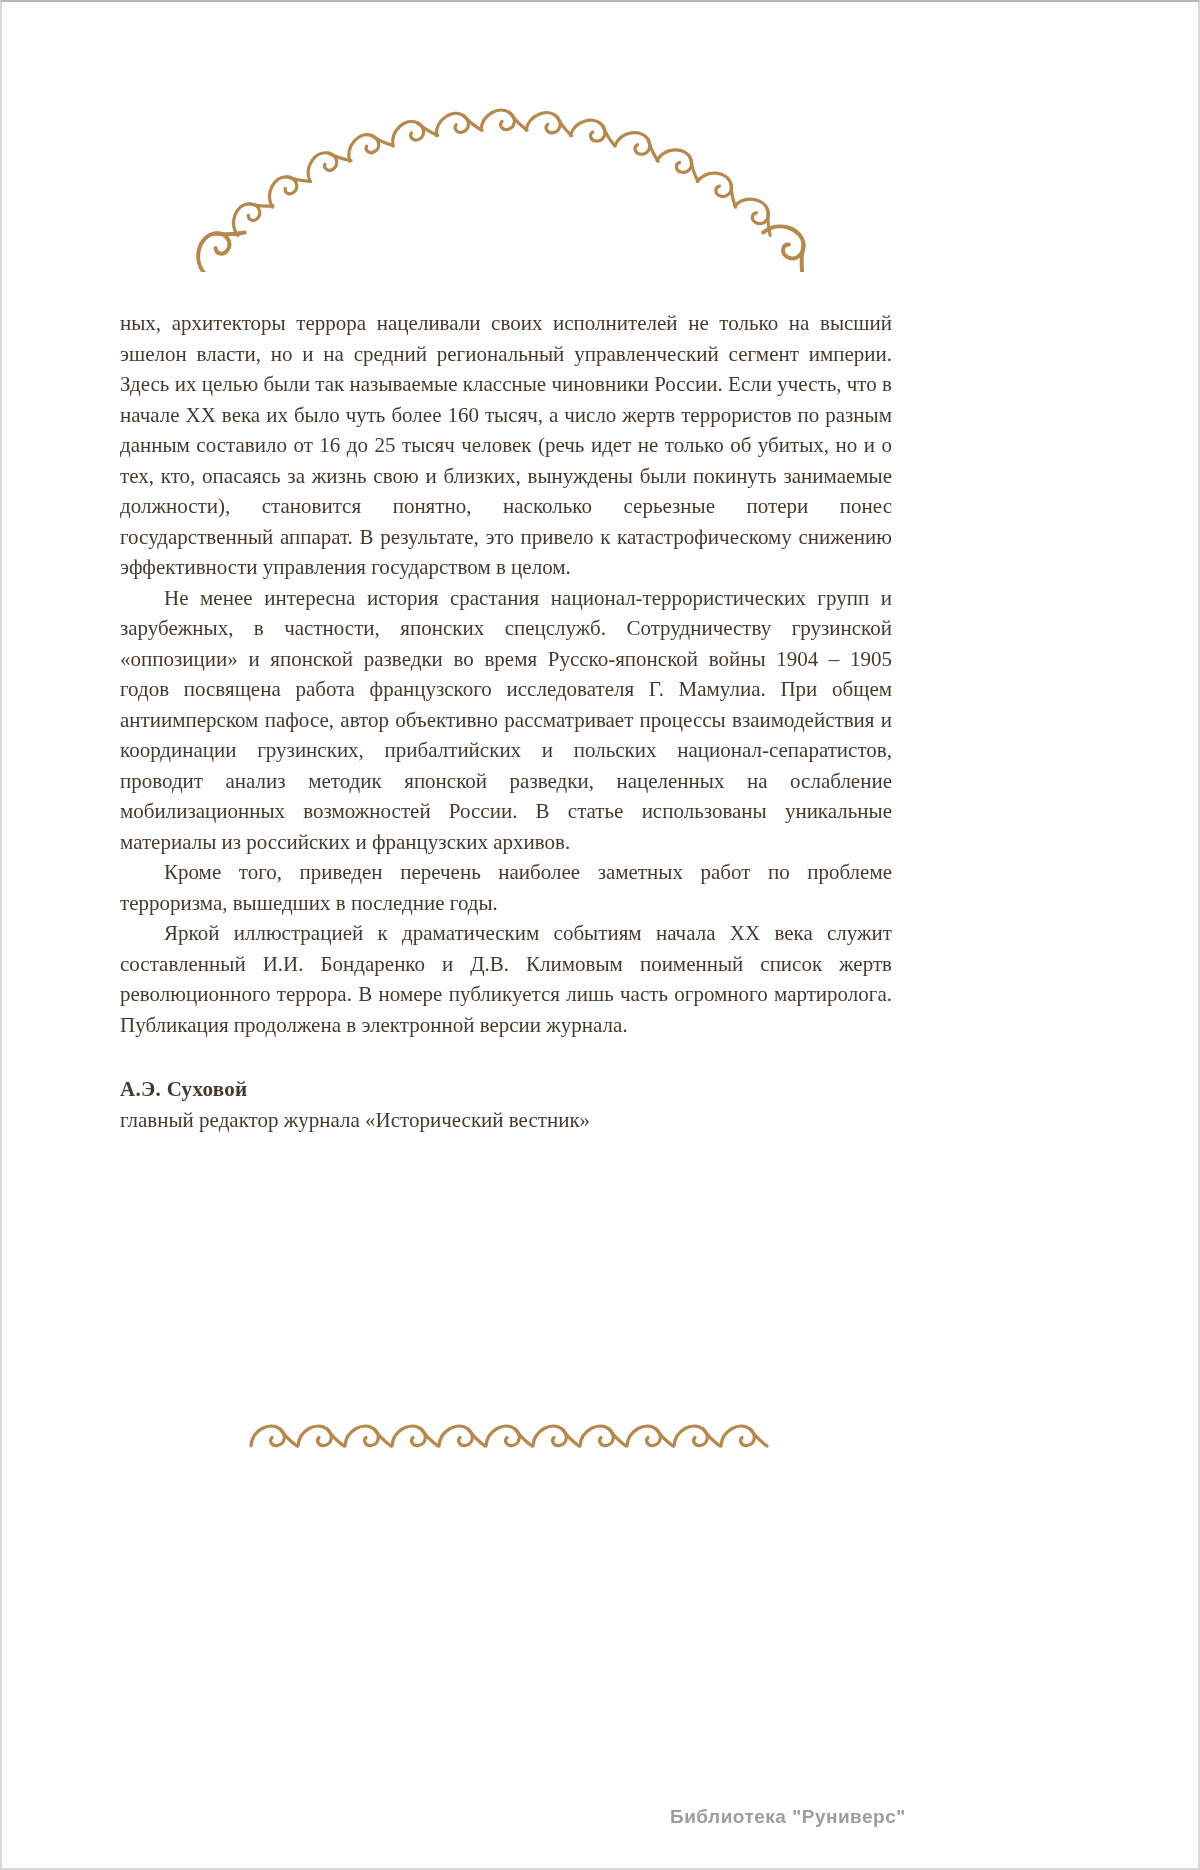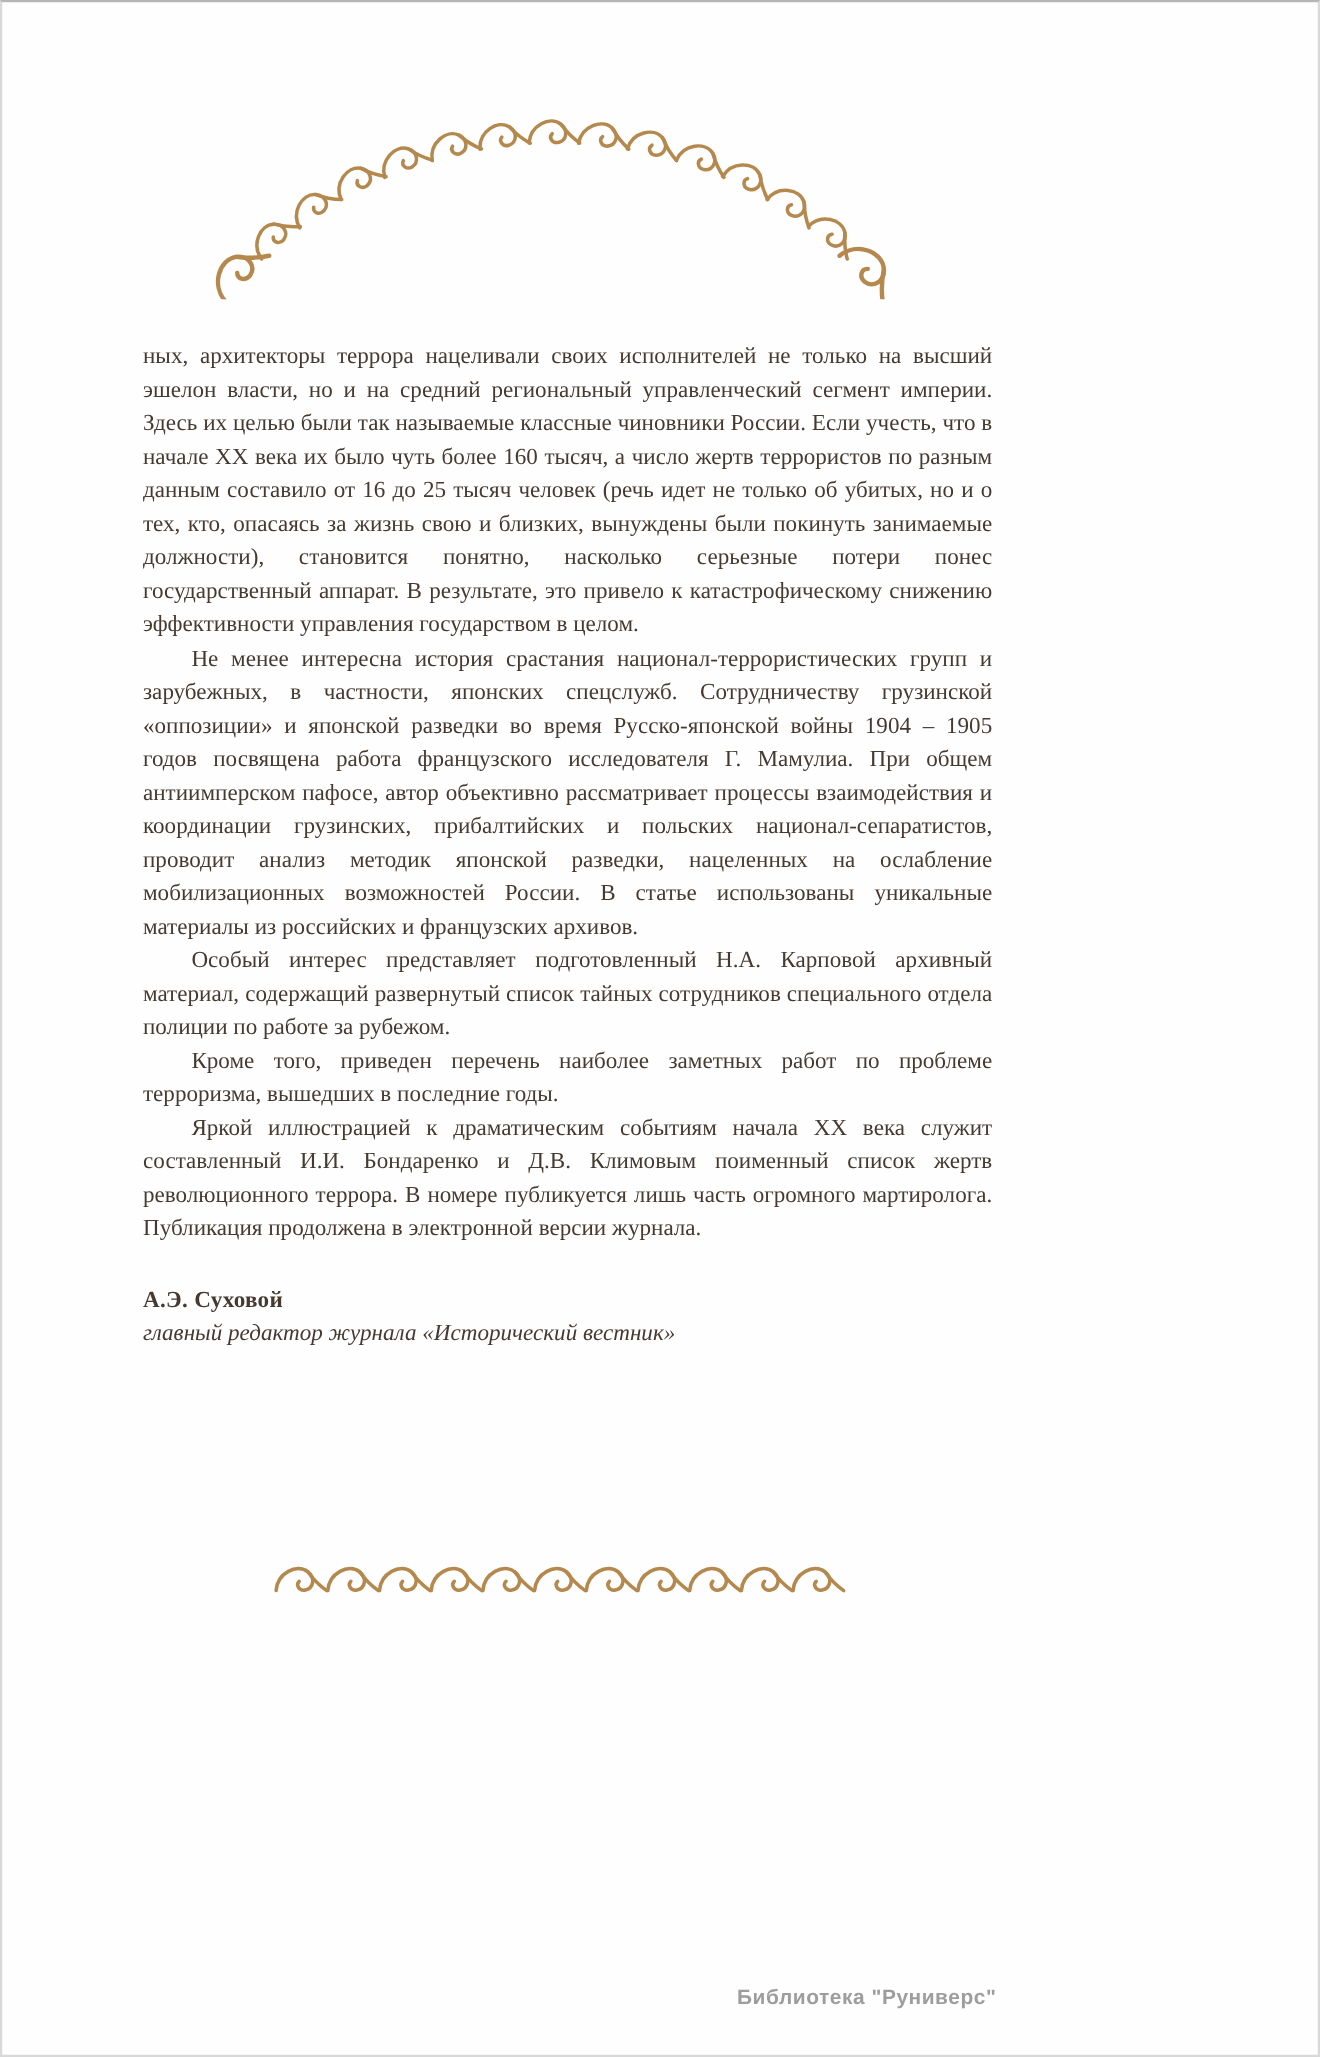--- a/index.html
+++ b/index.html
@@ -17,34 +17,34 @@
   }
   .ornament-top, .ornament-bottom {
     position: absolute;
     left: 0;
     display: block;
   }
   .ornament-top { top: 0; }
   .ornament-bottom { top: 1404px; }
   .text-block {
     position: absolute;
-    left: 128px;
+    left: 118px;
     top: 306px;
     width: 772px;
     color: #463a30;
     font-size: 21px;
     line-height: 30.5px;
     text-align: justify;
   }
   .text-block p { margin: 0; text-indent: 44px; }
   .text-block p.first { text-indent: 0; }
   .signature { margin-top: 34px; }
   .signature p { text-indent: 0; }
   .sig-name { font-weight: bold; letter-spacing: 0.3px; }
-  .sig-role { font-style: italic; }
+  .sig-role { }
   .watermark {
     position: absolute;
     left: 668px;
     top: 1804px;
     font-family: "Liberation Sans", sans-serif;
     font-weight: bold;
     font-size: 19px;
     color: #9d9d9d;
     letter-spacing: 0.5px;
   }
@@ -76,21 +76,20 @@
       <use href="#m" transform="translate(680 160) rotate(27)"></use>
       <use href="#m" transform="translate(720 184) rotate(34)"></use>
       <use href="#m" transform="translate(757 211) rotate(40)"></use>
       <use href="#m" transform="translate(790 243) rotate(47) scale(1.25)"></use>
     </g>
   </svg>
 
   <div class="text-block">
     <p class="first">ных, архитекторы террора нацеливали своих исполнителей не только на высший эшелон власти, но и на средний региональный управленческий сегмент империи. Здесь их целью были так называемые классные чиновники России. Если учесть, что в начале XX века их было чуть более 160 тысяч, а число жертв террористов по разным данным составило от 16 до 25 тысяч человек (речь идет не только об убитых, но и о тех, кто, опасаясь за жизнь свою и близких, вынуждены были покинуть занимаемые должности), становится понятно, насколько серьезные потери понес государственный аппарат. В результате, это привело к катастрофическому снижению эффективности управления государством в целом.</p>
     <p>Не менее интересна история срастания национал-террористических групп и зарубежных, в частности, японских спецслужб. Сотрудничеству грузинской «оппозиции» и японской разведки во время Русско-японской войны 1904 – 1905 годов посвящена работа французского исследователя Г. Мамулиа. При общем антиимперском пафосе, автор объективно рассматривает процессы взаимодействия и координации грузинских, прибалтийских и польских национал-сепаратистов, проводит анализ методик японской разведки, нацеленных на ослабление мобилизационных возможностей России. В статье использованы уникальные материалы из российских и французских архивов.</p>
-    <p>Особый интерес представляет подготовленный Н.А. Карповой архивный материал, содержащий развернутый список тайных сотрудников специального отдела полиции по работе за рубежом.</p>
     <p>Кроме того, приведен перечень наиболее заметных работ по проблеме терроризма, вышедших в последние годы.</p>
     <p>Яркой иллюстрацией к драматическим событиям начала XX века служит составленный И.И. Бондаренко и Д.В. Климовым поименный список жертв революционного террора. В номере публикуется лишь часть огромного мартиролога. Публикация продолжена в электронной версии журнала.</p>
 
     <div class="signature">
       <p class="sig-name">А.Э. Суховой</p>
       <p class="sig-role">главный редактор журнала «Исторический вестник»</p>
     </div>
   </div>
 
   <svg class="ornament-bottom" width="1200" height="60" viewBox="0 0 1200 60" aria-hidden="true">

